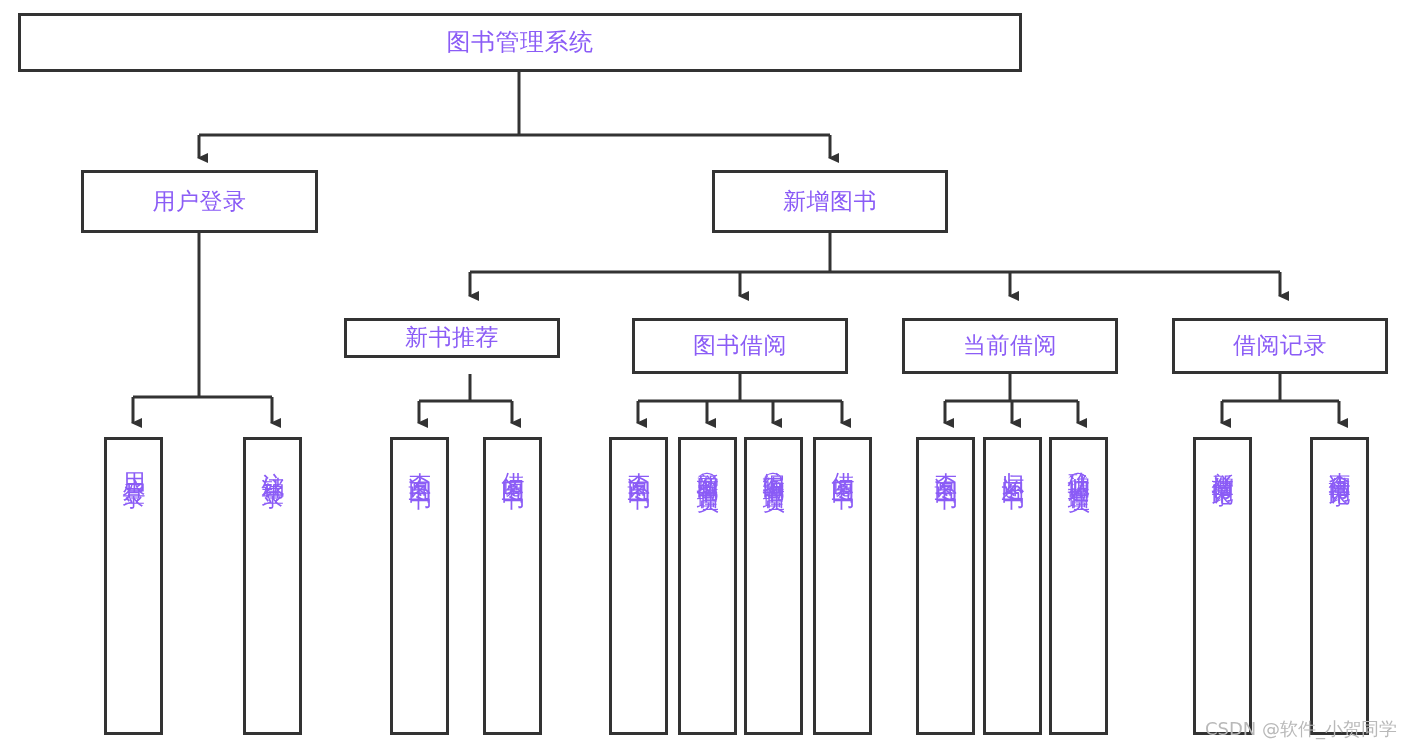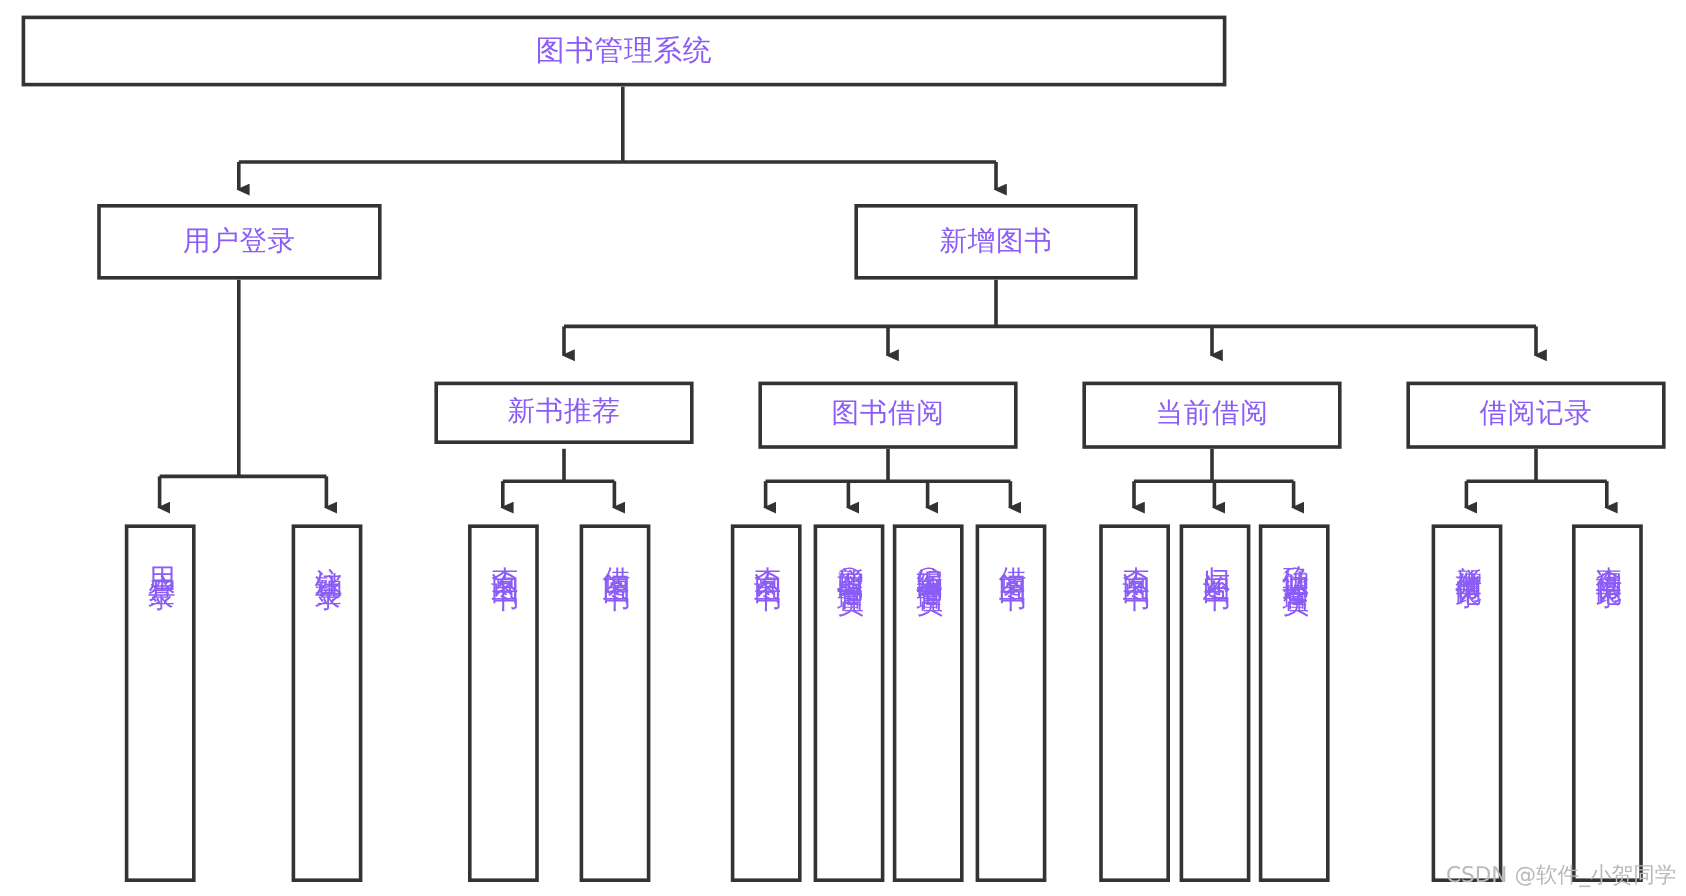--- a/index.html
+++ b/index.html
@@ -132,21 +132,21 @@
     <span class="label">图书管理系统</span>
   </div>
 
   <div class="node horiz" style="left:81px; top:170px; width:237px; height:63px;">
     <span class="label">用户登录</span>
   </div>
   <div class="node horiz" style="left:712px; top:170px; width:236px; height:63px;">
     <span class="label">新增图书</span>
   </div>
 
-  <div class="node horiz" style="left:362px; top:318px; width:216px; height:52px;">
+  <div class="node horiz" style="left:344px; top:318px; width:216px; height:40px;">
     <span class="label">新书推荐</span>
   </div>
   <div class="node horiz" style="left:632px; top:318px; width:216px; height:56px;">
     <span class="label">图书借阅</span>
   </div>
   <div class="node horiz" style="left:902px; top:318px; width:216px; height:56px;">
     <span class="label">当前借阅</span>
   </div>
   <div class="node horiz" style="left:1172px; top:318px; width:216px; height:56px;align-items:center;">
     <span class="label">借阅记录</span>

